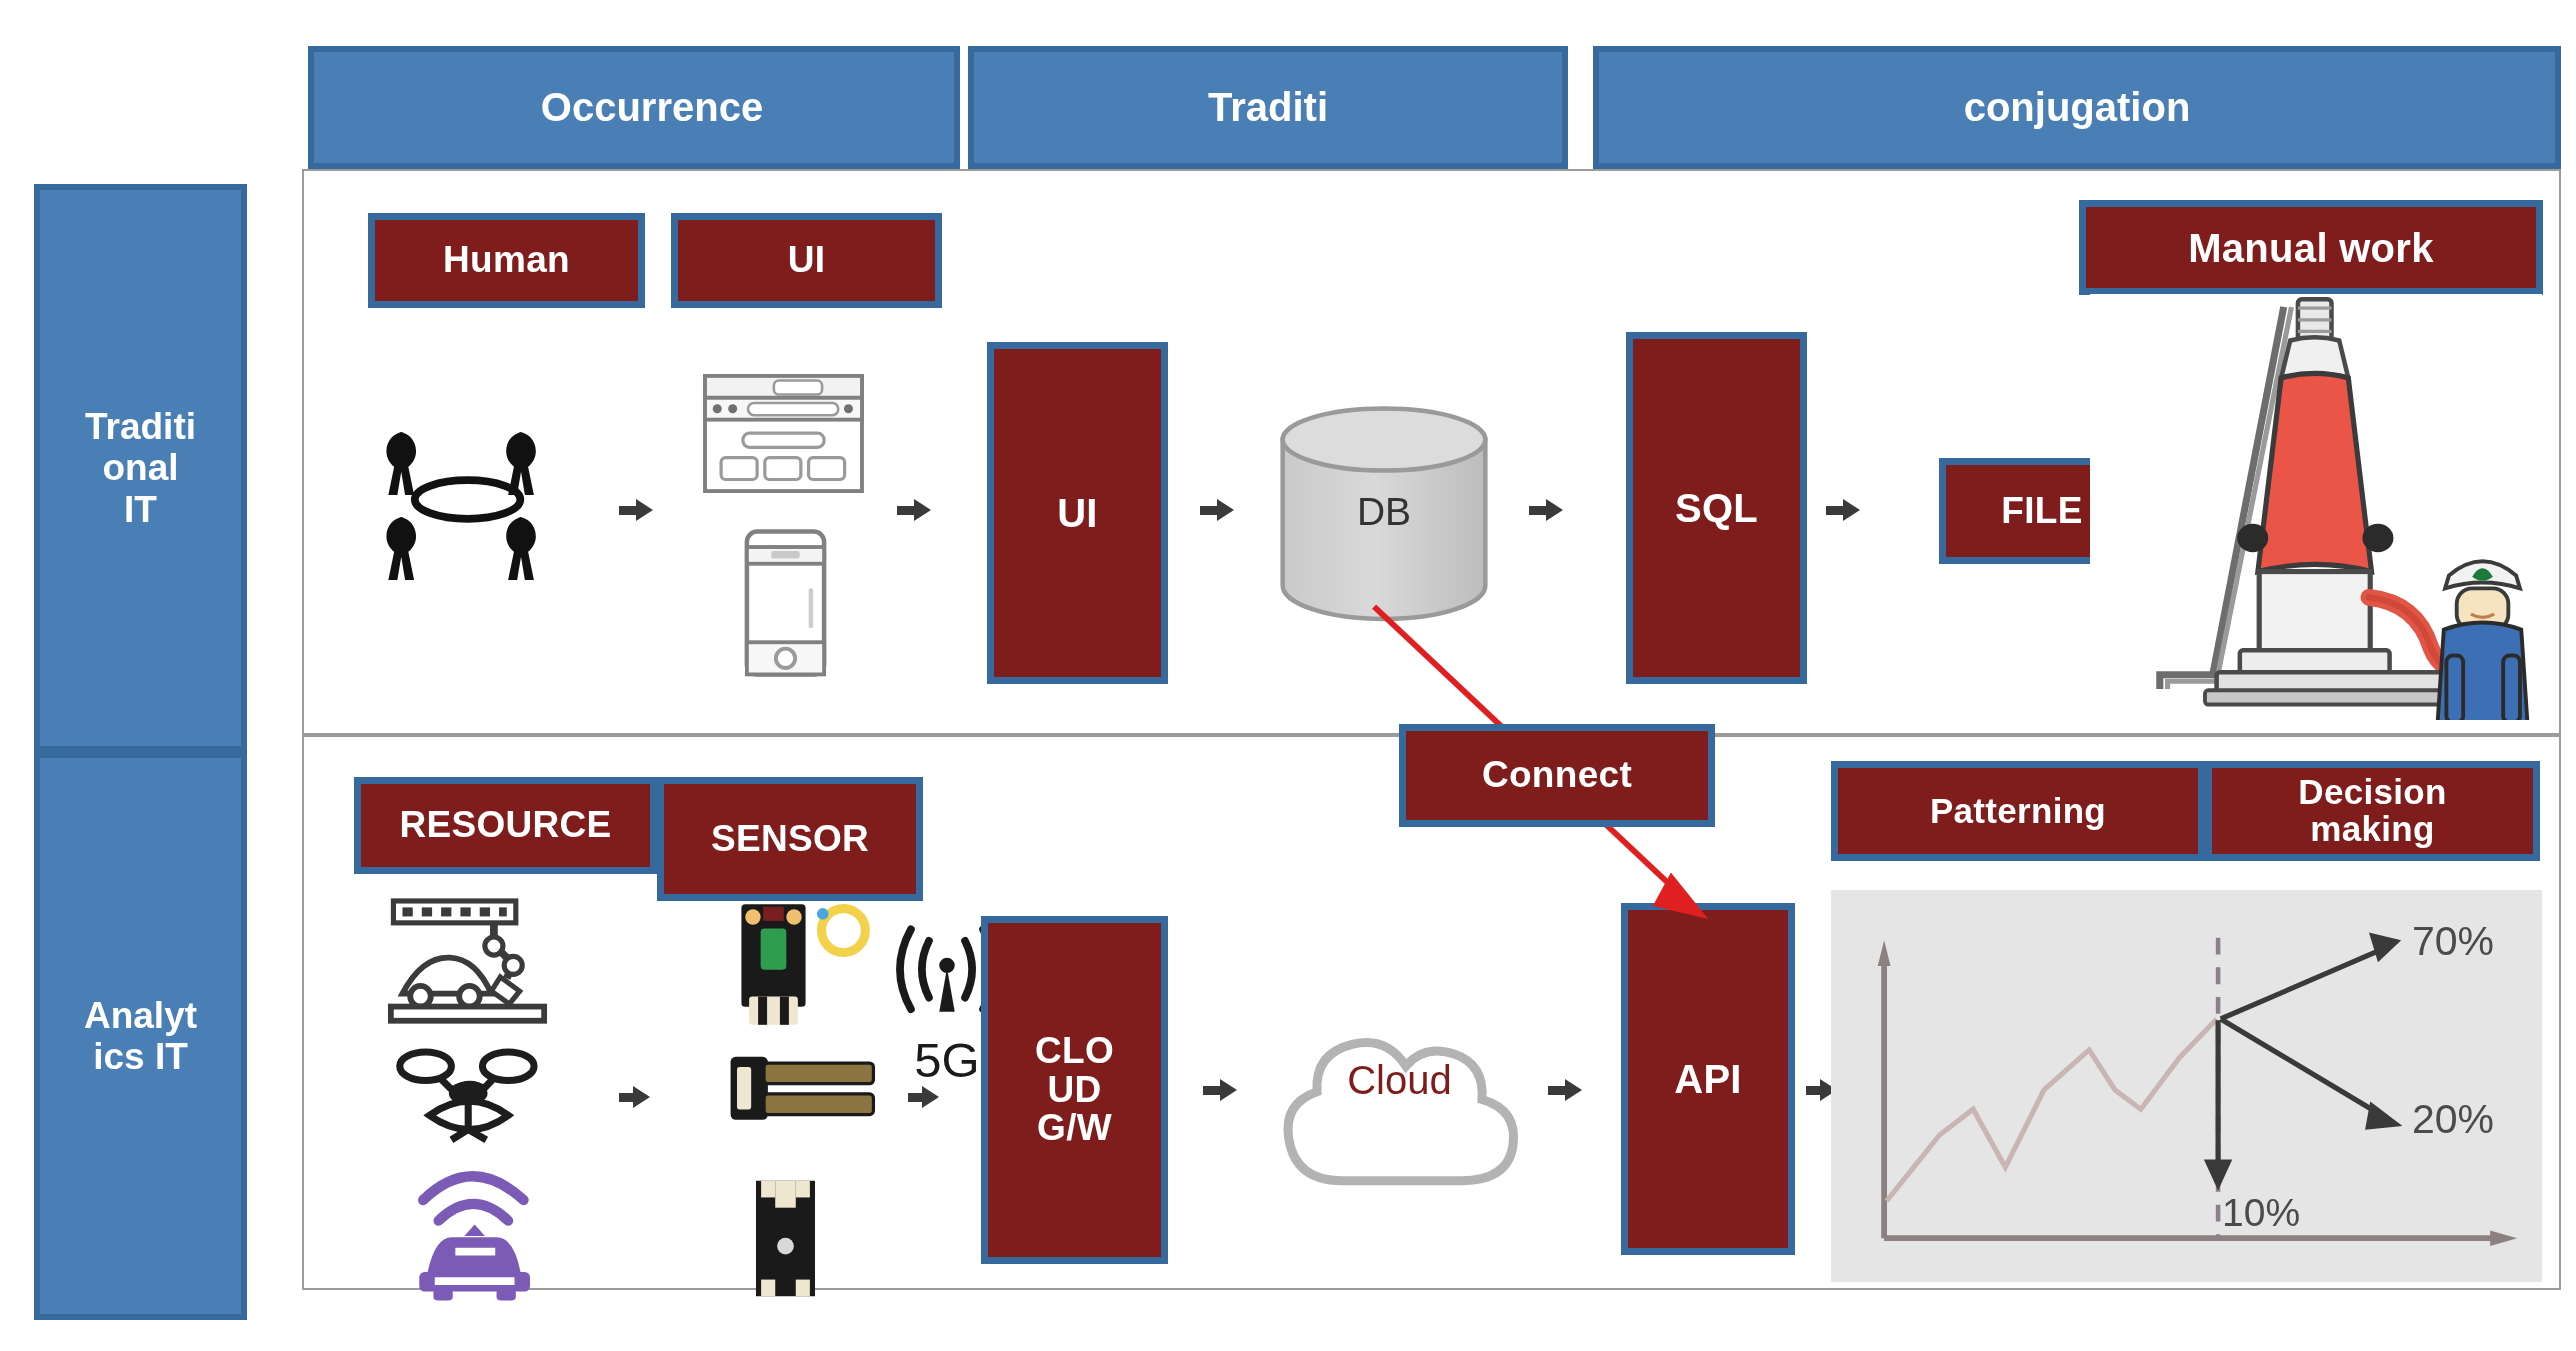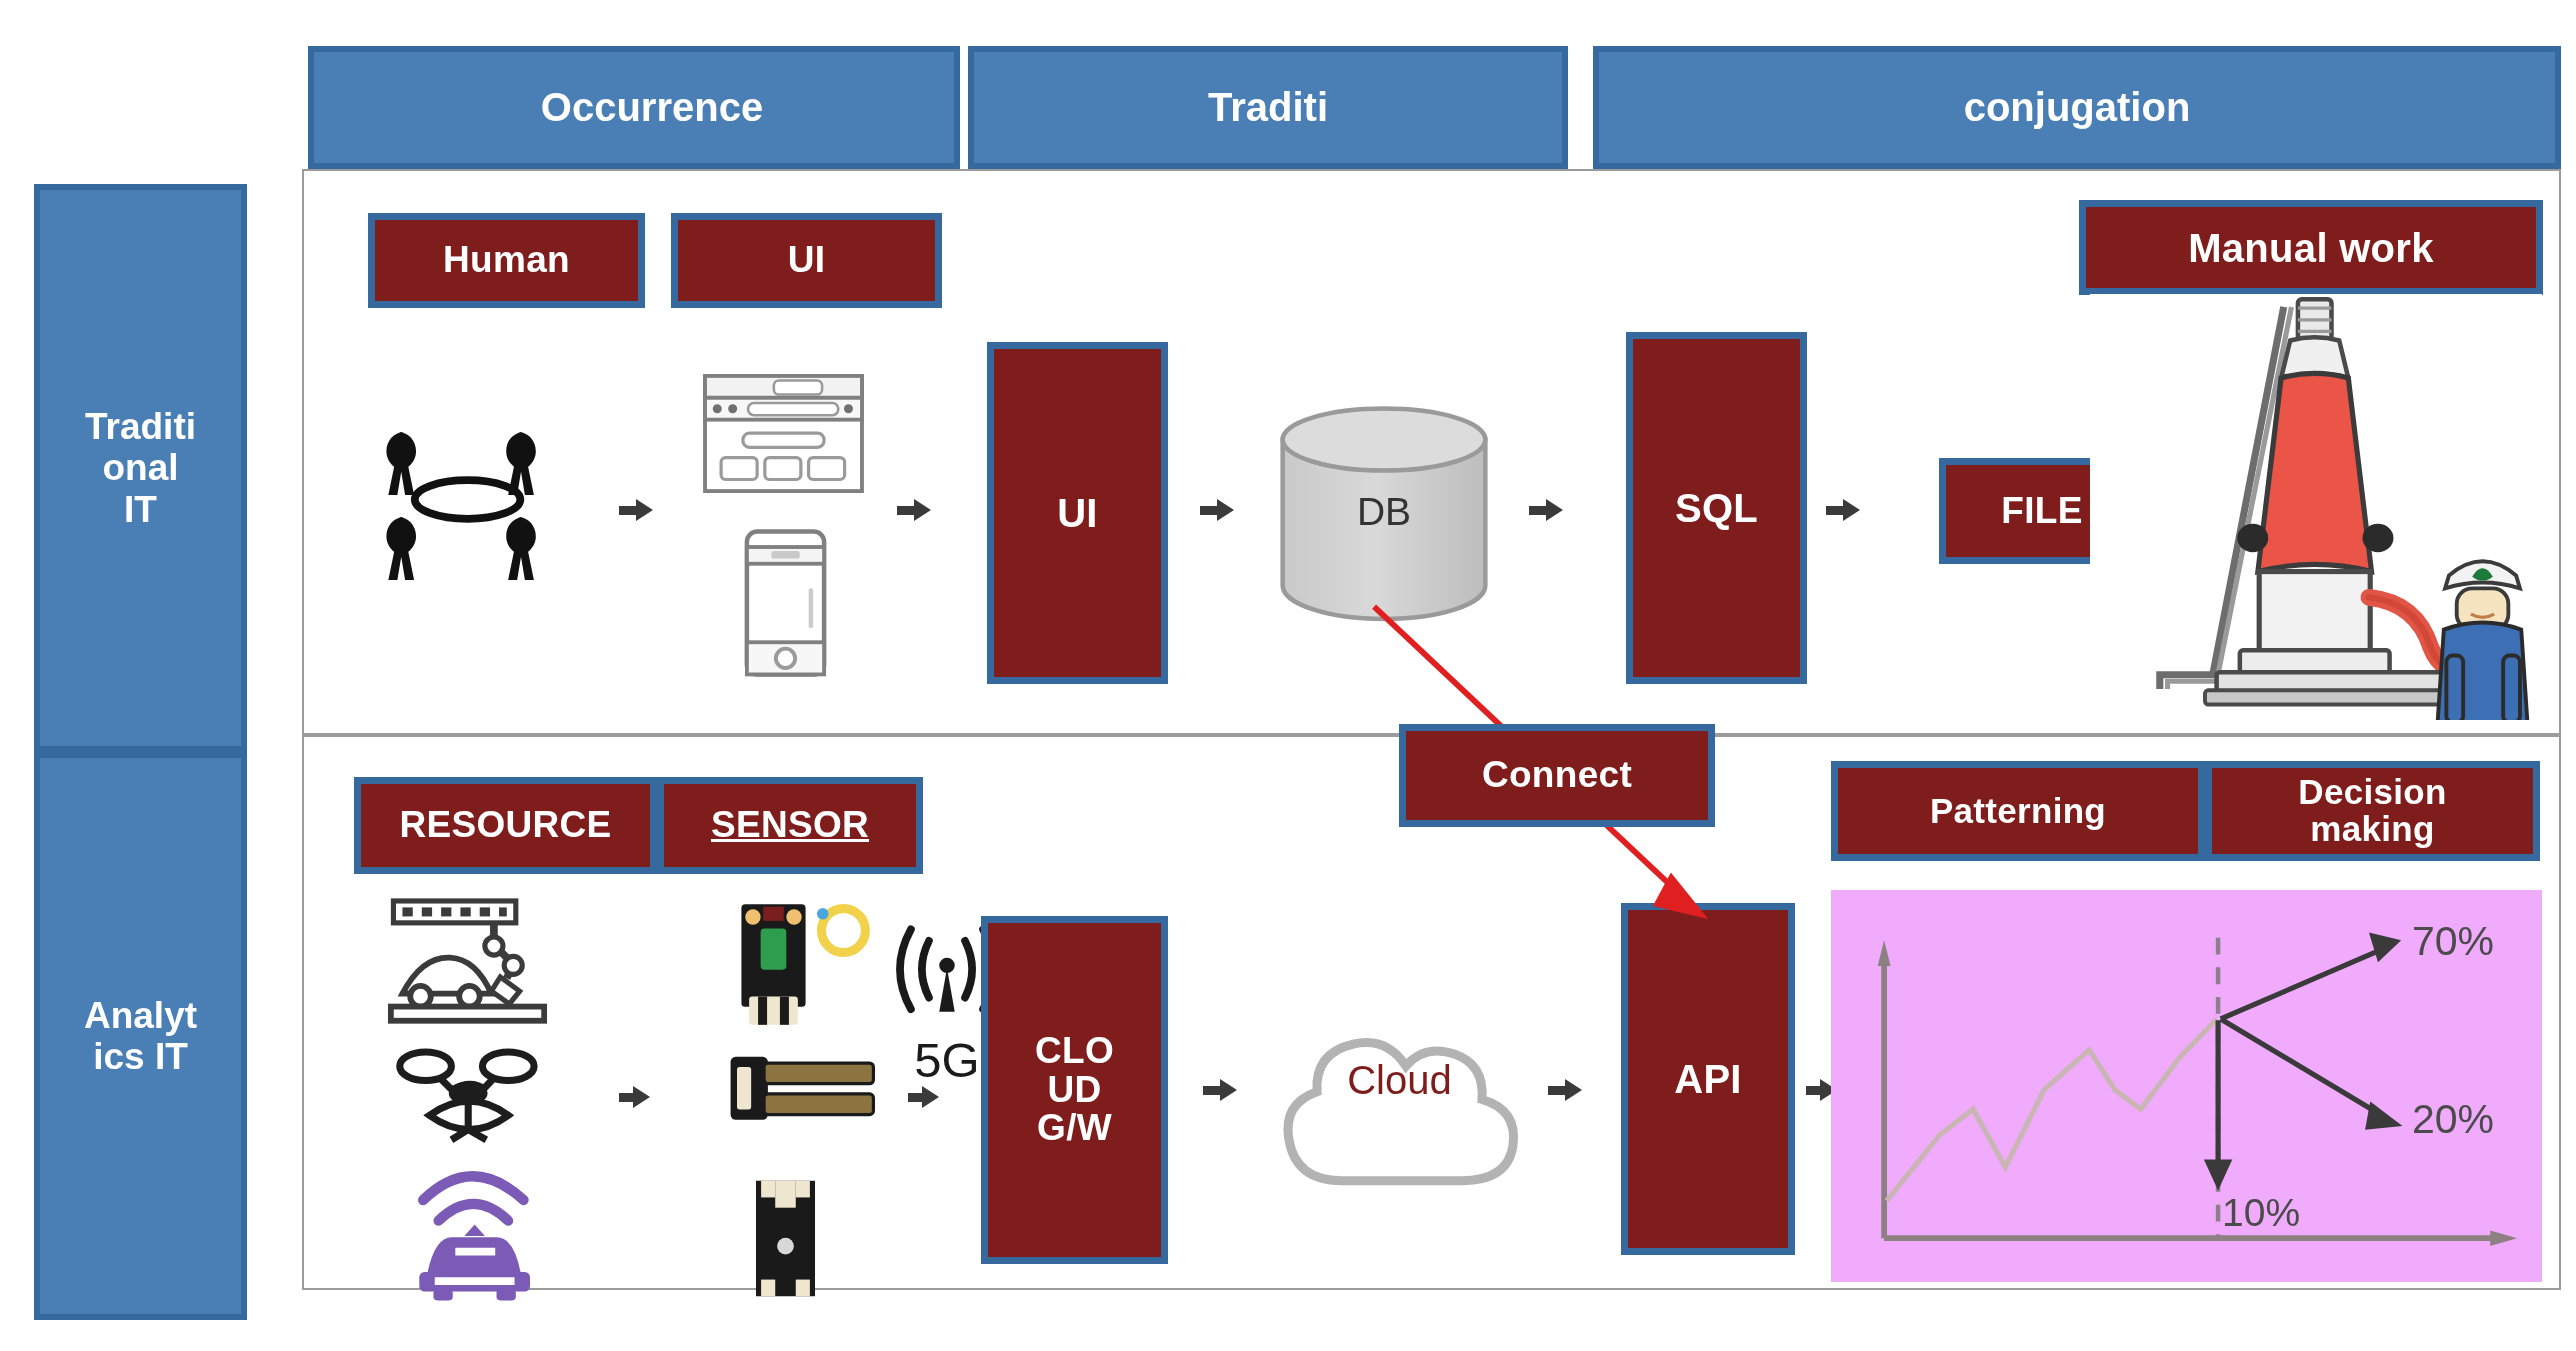--- a/index.html
+++ b/index.html
@@ -47,21 +47,21 @@
   
   .farrow{position:absolute;width:0;height:0;}
   .farrow .shaft{position:absolute;background:#3a3a3a;}
   .farrow .head{position:absolute;width:0;height:0;
     border-top:11px solid transparent;border-bottom:11px solid transparent;
     border-left:17px solid #3a3a3a;}
 
   .pic{position:absolute;}
   svg{display:block;overflow:visible;}
 
-  .chart-panel{position:absolute;background:#f0abfc;}
+  .chart-panel{position:absolute;background:#e5e5e5;}
 </style>
 </head>
 <body>
 
 <div class="stage">
 
   <div class="bluebox" style="left:308px;top:46px;width:652px;height:123px;font-size:40px;padding-left:36px;">
     <span>Occurrence</span>
   </div>
   <div class="bluebox" style="left:968px;top:46px;width:600px;height:123px;font-size:40px;">
@@ -227,21 +227,21 @@
         <rect x="640" y="560" width="26" height="104" rx="10" fill="#3d6fb4" stroke="#2b2b2b" stroke-width="6"></rect>
         <ellipse cx="572" cy="676" rx="26" ry="14" fill="#1b1b1b"></ellipse>
         <ellipse cx="648" cy="676" rx="26" ry="14" fill="#1b1b1b"></ellipse>
       </g>
     </svg>
   </div>
 
   <div class="chip" style="left:354px;top:777px;width:303px;height:97px;font-size:37px;">
     <span>RESOURCE</span>
   </div>
-  <div class="chip" style="left:657px;top:777px;width:266px;height:97px;font-size:37px;text-decoration:underline;">
+  <div class="chip" style="left:657px;top:777px;width:266px;height:124px;font-size:37px;">
     <span>SENSOR</span>
   </div>
   <div class="chip" style="left:1831px;top:761px;width:374px;height:100px;font-size:35px;">
     <span>Patterning</span>
   </div>
   <div class="chip" style="left:2205px;top:761px;width:335px;height:100px;font-size:35px;white-space:pre-line;">
     <span>Decision
 making</span>
   </div>
 

